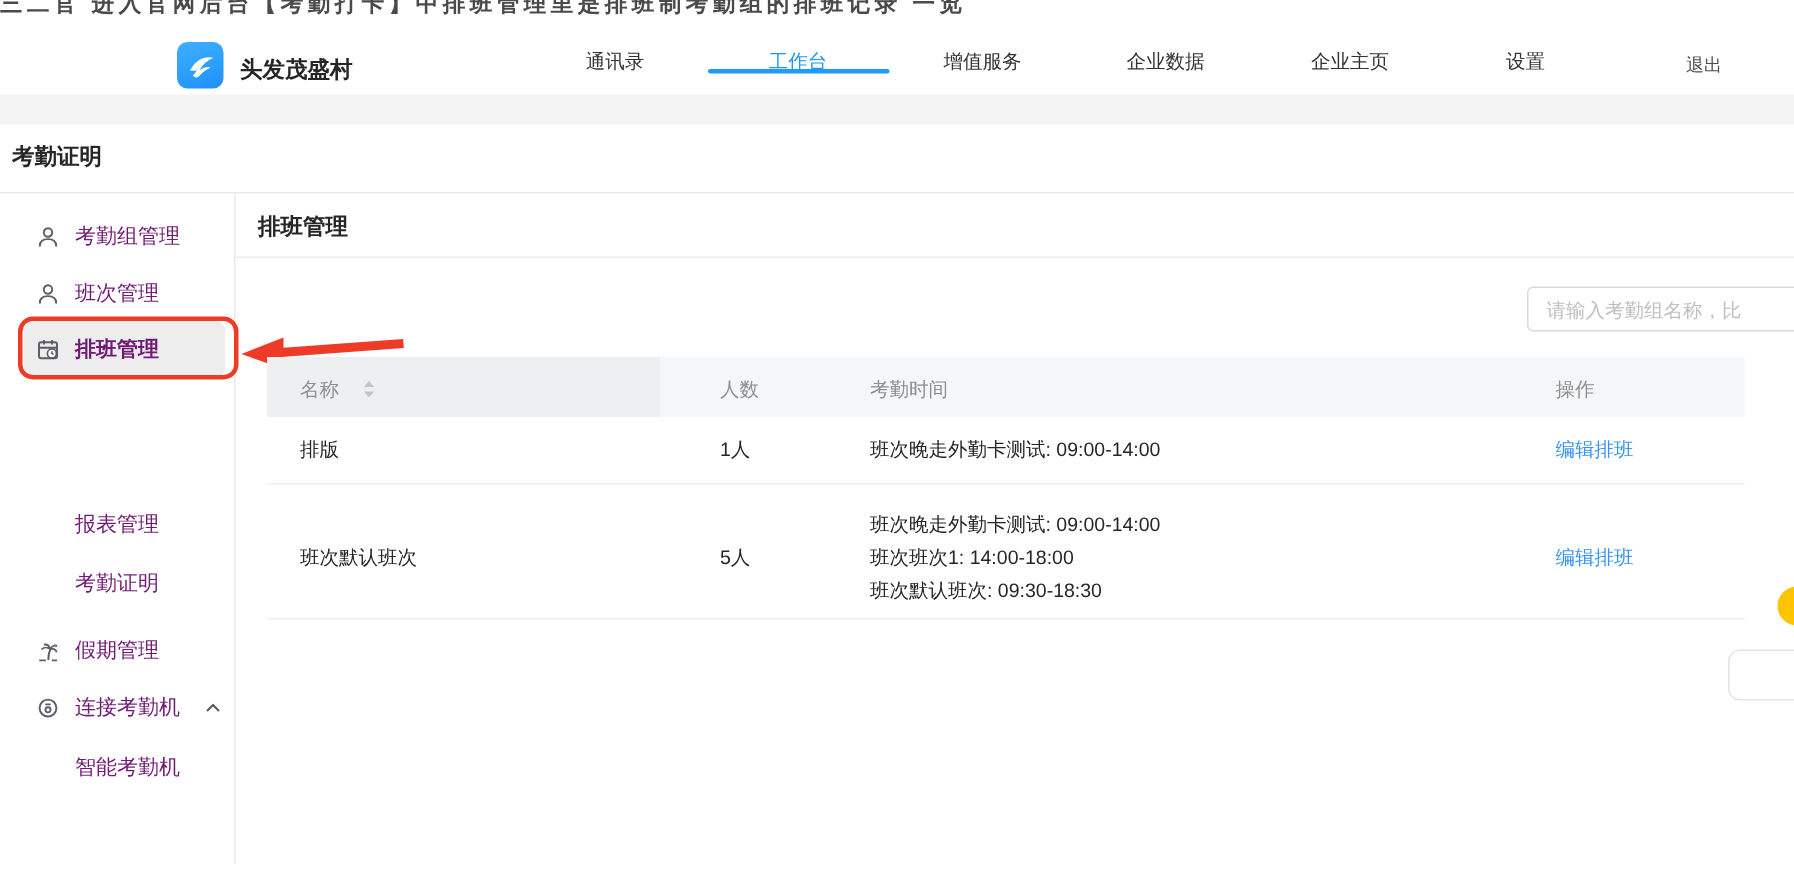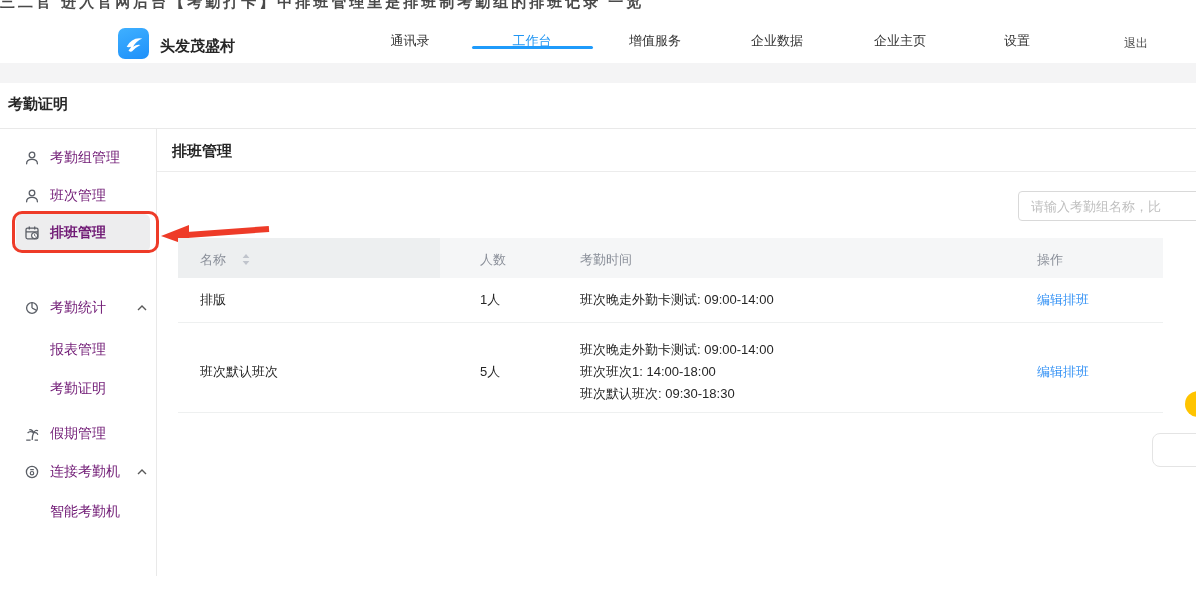--- a/index.html
+++ b/index.html
@@ -131,34 +131,20 @@
           <rect x="2" y="3.2" width="12" height="10.6" rx="1.5" fill="none" stroke="#5a5e66" stroke-width="1.3"></rect>
           <path d="M5.3,1.6 v3 M10.7,1.6 v3 M2,6.8 h12" stroke="#5a5e66" stroke-width="1.3" fill="none"></path>
           <circle cx="10.6" cy="10.6" r="3" fill="#fff" stroke="#5a5e66" stroke-width="1.1"></circle>
           <path d="M10.6,9.2 v1.5 l1.1,0.6" stroke="#5a5e66" stroke-width="1" fill="none"></path>
         </svg>
     </span>
     <span class="lbl" style="font-weight:bold">排班管理</span>
   </div>
 
 
-  <div class="abs side-item" style="top:296px">
-    <span class="icon">
-      <svg width="16" height="16" viewBox="0 0 16 16">
-          <circle cx="8" cy="8" r="5.4" fill="none" stroke="#5a5e66" stroke-width="1.3"></circle>
-          <path d="M8,8 V2.6 M8,8 L12.6,10.4" stroke="#5a5e66" stroke-width="1.3" fill="none"></path>
-        </svg>
-    </span>
-    <span class="lbl">考勤统计</span>
-    <span class="chev">
-      <svg width="10" height="6" viewBox="0 0 10 6">
-          <polyline points="1,5 5,1 9,5" fill="none" stroke="#595959" stroke-width="1.4"></polyline>
-        </svg>
-    </span>
-  </div>
 
   <div class="abs side-item" style="top:377px">
     <span class="lbl">考勤证明</span>
   </div>
 
   <div class="abs side-item" style="top:338px">
     <span class="lbl">报表管理</span>
   </div>
 
   <div class="abs side-item" style="top:422px">

